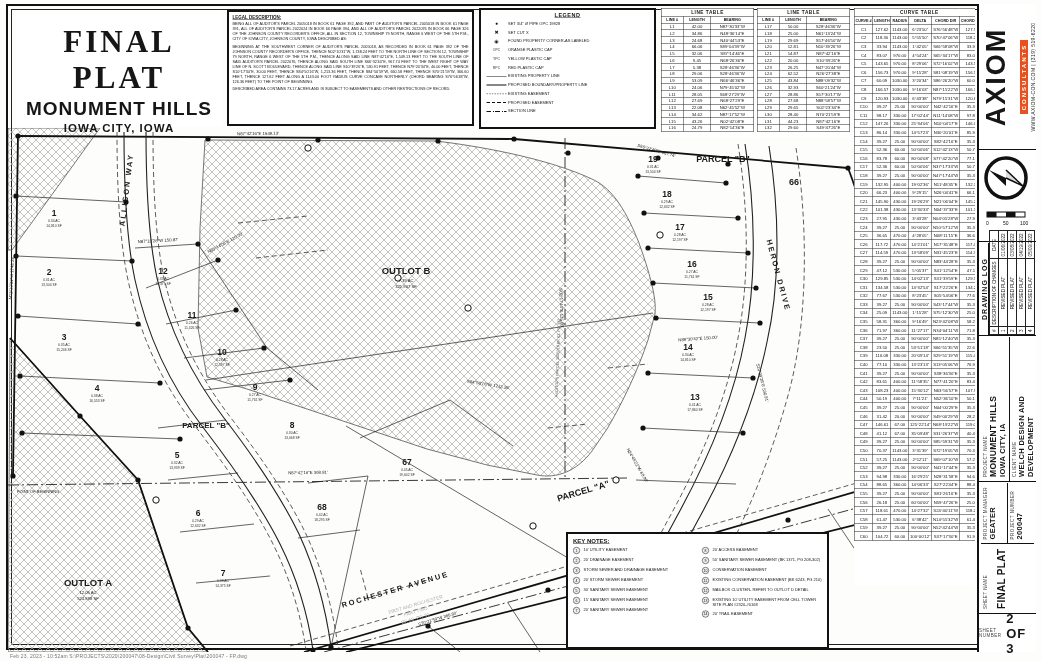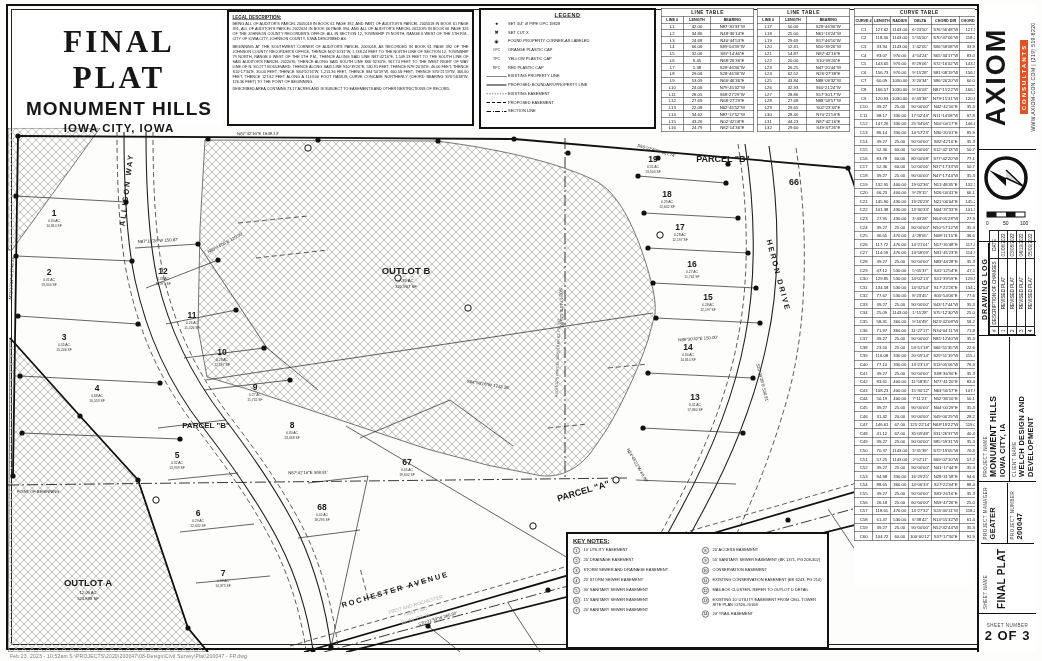--- a/index.html
+++ b/index.html
@@ -60,21 +60,21 @@
   .brand-name{font-weight:bold;font-size:27px;letter-spacing:2px;font-family:"Liberation Sans",sans-serif;}
   .brand-tag{display:inline-block;background:#e8501e;color:#fff;font-size:6px;font-weight:bold;letter-spacing:2px;padding:1px 4px;margin:1px 0 2px 0;}
   .brand-url{font-size:5px;letter-spacing:.4px;color:#222;}
   .log-title{font-size:7px;font-weight:bold;text-align:center;letter-spacing:1px;border-bottom:1px solid #111;}
   table.log{border-collapse:collapse;width:100%;}
   table.log td{border:0.8px solid #222;font-size:4.6px;padding:0 2px;height:8px;text-align:center;white-space:nowrap;}
   .fld{font-size:4.5px;color:#444;letter-spacing:.5px;}
   .val{font-weight:bold;font-size:8.5px;letter-spacing:.3px;}
   .val2{font-size:7.5px;}
   .sec{border-bottom:1px solid #111;padding:2px 4px;}
-  .pagecell{display:flex;flex-direction:column;align-items:center;justify-content:center;}
+  .pagecell{display:flex;flex-direction:row;align-items:center;justify-content:center;}
   .pageno{font-weight:bold;font-size:13px;letter-spacing:1px;}
   
   .footer{position:absolute;left:10px;top:652.5px;font-size:5px;color:#777;letter-spacing:.2px;}
   svg text{font-family:"Liberation Sans",sans-serif;}
 </style>
 </head>
 <body>
 
 <div class="sheet">
   <div class="frame"></div>

